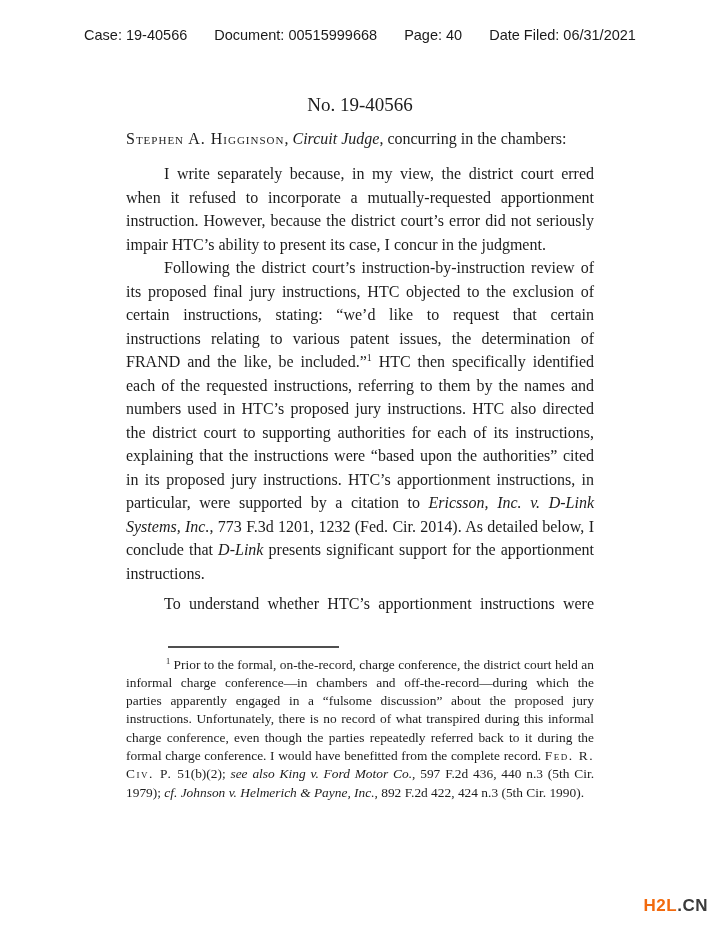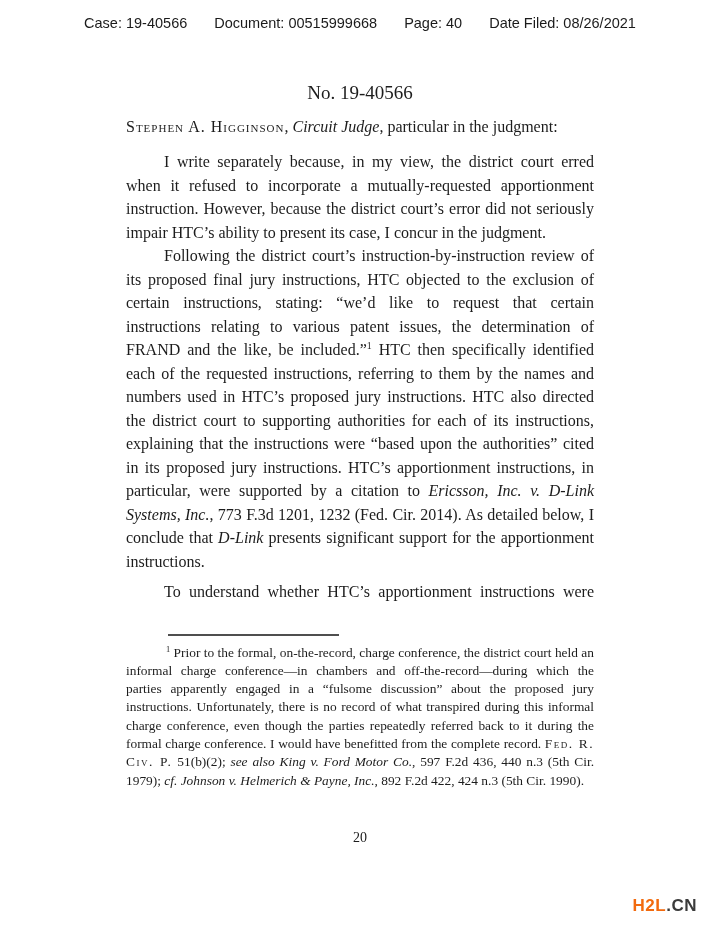--- a/index.html
+++ b/index.html
@@ -6,21 +6,21 @@
   html, body { margin: 0; padding: 0; }
   body {
     width: 720px; height: 931px;
     background: #ffffff;
     position: relative;
     overflow: hidden;
     font-family: "Liberation Serif", "DejaVu Serif", serif;
     color: #1c1c1c;
   }
   .doc-header {
-    padding-top: 15px;
+    padding-top: 27px;
     display: flex;
     justify-content: center;
     gap: 27px;
     font-family: "Liberation Sans", "DejaVu Sans", sans-serif;
     font-size: 14.5px;
     color: #1b1b1b;
     white-space: nowrap;
   }
   .content {
     width: 468px;
@@ -75,50 +75,49 @@
     text-align: justify;
     text-indent: 40px;
   }
   .footnote .run-smallcaps { letter-spacing: 1.5px; }
   .page-number {
     margin-top: 40px;
     font-size: 14px;
   }
   .watermark {
     position: absolute;
-    right: 23px;
+    right: 12px;
     bottom: 15px;
     font-family: "Liberation Sans", "DejaVu Sans", sans-serif;
     font-weight: bold;
     font-size: 17px;
     letter-spacing: 0.5px;
   }
   .wm-brand  { color: #f26a0e; }
   .wm-suffix { color: #3b3b3b; }
 </style>
 </head>
 <body>
 
 <div class="doc-header">
   <span>Case: 19-40566</span>
   <span>Document: 00515999668</span>
   <span>Page: 40</span>
-  <span>Date Filed: 08/26/2021</span>
+  <span>Date Filed: 06/31/2021</span>
 </div>
 
 <main class="content">
   <div class="case-no case-no-top center">No. 19-40566</div>
 
-  <p class="byline"><span class="run-smallcaps">Stephen A. Higginson</span><span>, </span><span class="run-italic">Circuit Judge</span><span>, particular in the judgment:</span></p>
+  <p class="byline"><span class="run-smallcaps">Stephen A. Higginson</span><span>, </span><span class="run-italic">Circuit Judge</span><span>, concurring in the chambers:</span></p>
 
   <p class="body-para para-first"><span>I write separately because, in my view, the district court erred when it refused to incorporate a mutually-requested apportionment instruction. However, because the district court’s error did not seriously impair HTC’s ability to present its case, I concur in the judgment.</span></p>
   <p class="body-para"><span>Following the district court’s instruction-by-instruction review of its proposed final jury instructions, HTC objected to the exclusion of certain instructions, stating: “we’d like to request that certain instructions relating to various patent issues, the determination of FRAND and the like, be included.”</span><sup>1</sup><span> HTC then specifically identified each of the requested instructions, referring to them by the names and numbers used in HTC’s proposed jury instructions. HTC also directed the district court to supporting authorities for each of its instructions, explaining that the instructions were “based upon the authorities” cited in its proposed jury instructions. HTC’s apportionment instructions, in particular, were supported by a citation to </span><span class="run-italic">Ericsson, Inc. v. D-Link Systems, Inc.</span><span>, 773 F.3d 1201, 1232 (Fed. Cir. 2014). As detailed below, I conclude that </span><span class="run-italic">D-Link</span><span> presents significant support for the apportionment instructions.</span></p>
 
 
   <p class="body-para stretch-last"><span>To understand whether HTC’s apportionment instructions were</span></p>
 
   <div class="footnote-sep"></div>
   <p class="footnote"><sup>1</sup><span> Prior to the formal, on-the-record, charge conference, the district court held an informal charge conference—in chambers and off-the-record—during which the parties apparently engaged in a “fulsome discussion” about the proposed jury instructions. Unfortunately, there is no record of what transpired during this informal charge conference, even though the parties repeatedly referred back to it during the formal charge conference. I would have benefitted from the complete record. </span><span class="run-smallcaps">Fed. R. Civ. P.</span><span> 51(b)(2); </span><span class="run-italic">see also King v. Ford Motor Co.</span><span>, 597 F.2d 436, 440 n.3 (5th Cir. 1979); </span><span class="run-italic">cf. Johnson v. Helmerich &amp; Payne, Inc.</span><span>, 892 F.2d 422, 424 n.3 (5th Cir. 1990).</span></p>
 
-  <div class="page-number center">20</div>
 </main>
 
 <div class="watermark"><span class="wm-brand">H2L</span><span class="wm-suffix">.CN</span></div>
 
 </body></html>

